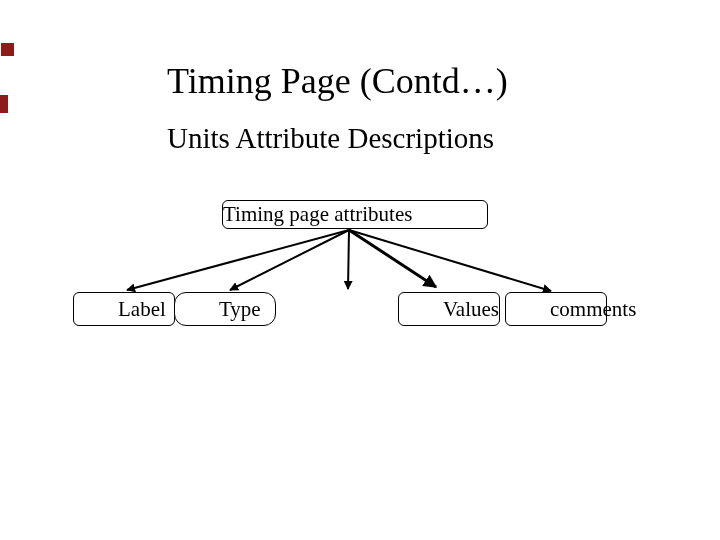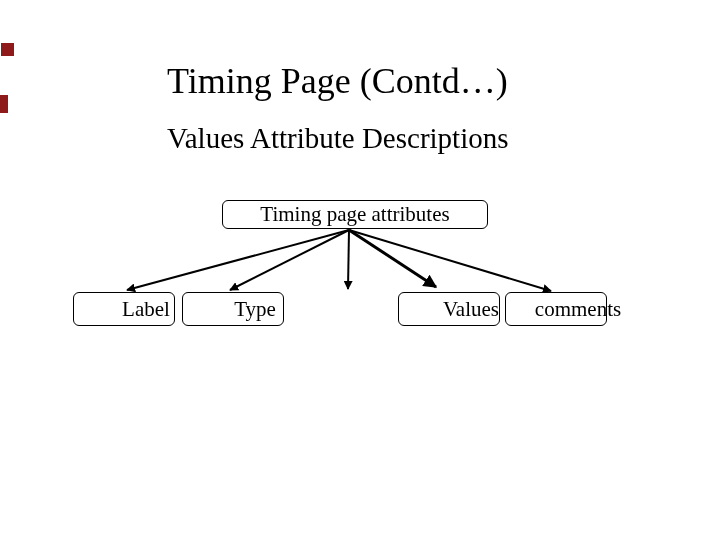--- a/index.html
+++ b/index.html
@@ -44,33 +44,32 @@
     margin: 0;
   }
   .node {
     position: absolute;
     box-sizing: border-box;
     border: 1.5px solid #000000;
     border-radius: 6px;
     background: #ffffff;
     display: flex;
     align-items: center;
-    justify-content: center;
     font-size: 21px;
     white-space: nowrap;
   }
   .root-node {
     left: 222px;
     top: 160px;
     width: 266px;
     height: 29px;
   }
   .child-node { top: 252px; width: 102px; height: 34px; padding-left: 44px; }
   .child-0 { left: 73px;  }
-  .child-1 { left: 182px; }
+  .child-1 { left: 174px; border-radius: 12px; }
   .child-2 { left: 290px; }
   .child-3 { left: 398px; }
   .child-4 { left: 505px; }
   .connectors {
     position: absolute;
     left: 0;
     top: 185px;
     width: 720px;
     height: 80px;
   }
@@ -78,21 +77,21 @@
 </head>
 <body>
 
 <div class="slide">
 
   <div class="edge-artifact a1"></div>
   <div class="edge-artifact a2"></div>
 
   <h1 class="slide-title">Timing Page (Contd…)</h1>
 
-  <h2 class="slide-subtitle">Values Attribute Descriptions</h2>
+  <h2 class="slide-subtitle">Units Attribute Descriptions</h2>
 
   <div class="node root-node">
     <span>Timing page attributes</span>
   </div>
 
   <svg class="connectors" viewBox="0 0 720 80" xmlns="http://www.w3.org/2000/svg">
     <defs>
       <marker id="arrowhead" viewBox="0 0 10 10" refX="9" refY="5" markerWidth="4.5" markerHeight="4.5" orient="auto">
         <path d="M0,0 L10,5 L0,10 z" fill="#000000"></path>
       </marker>

